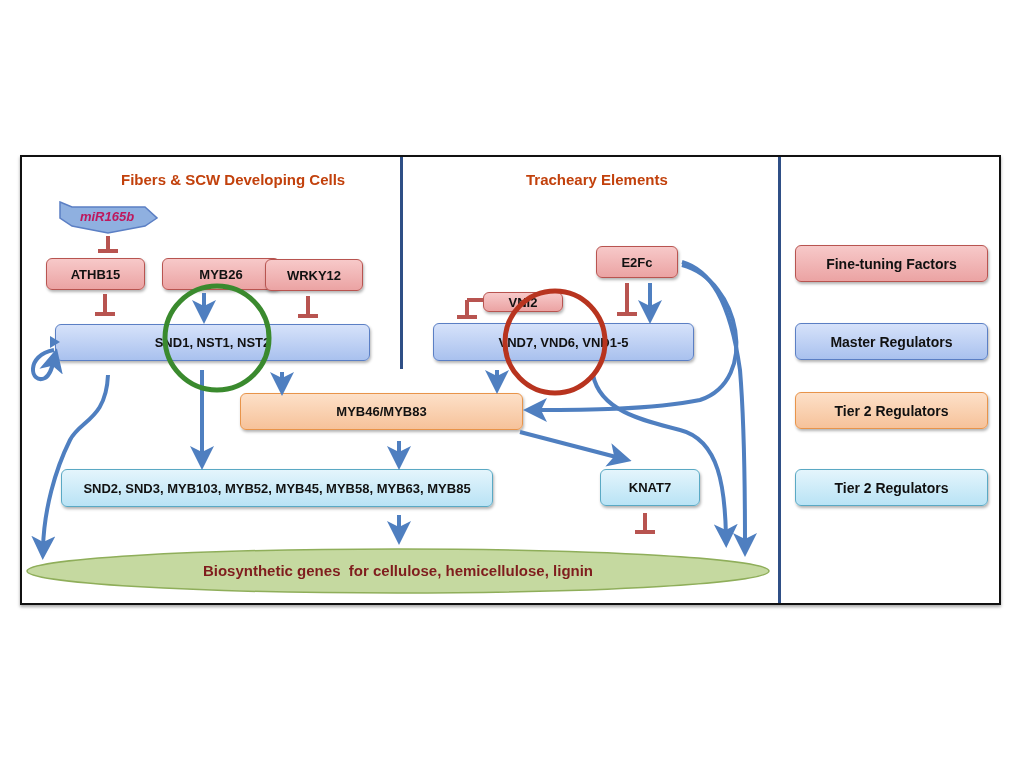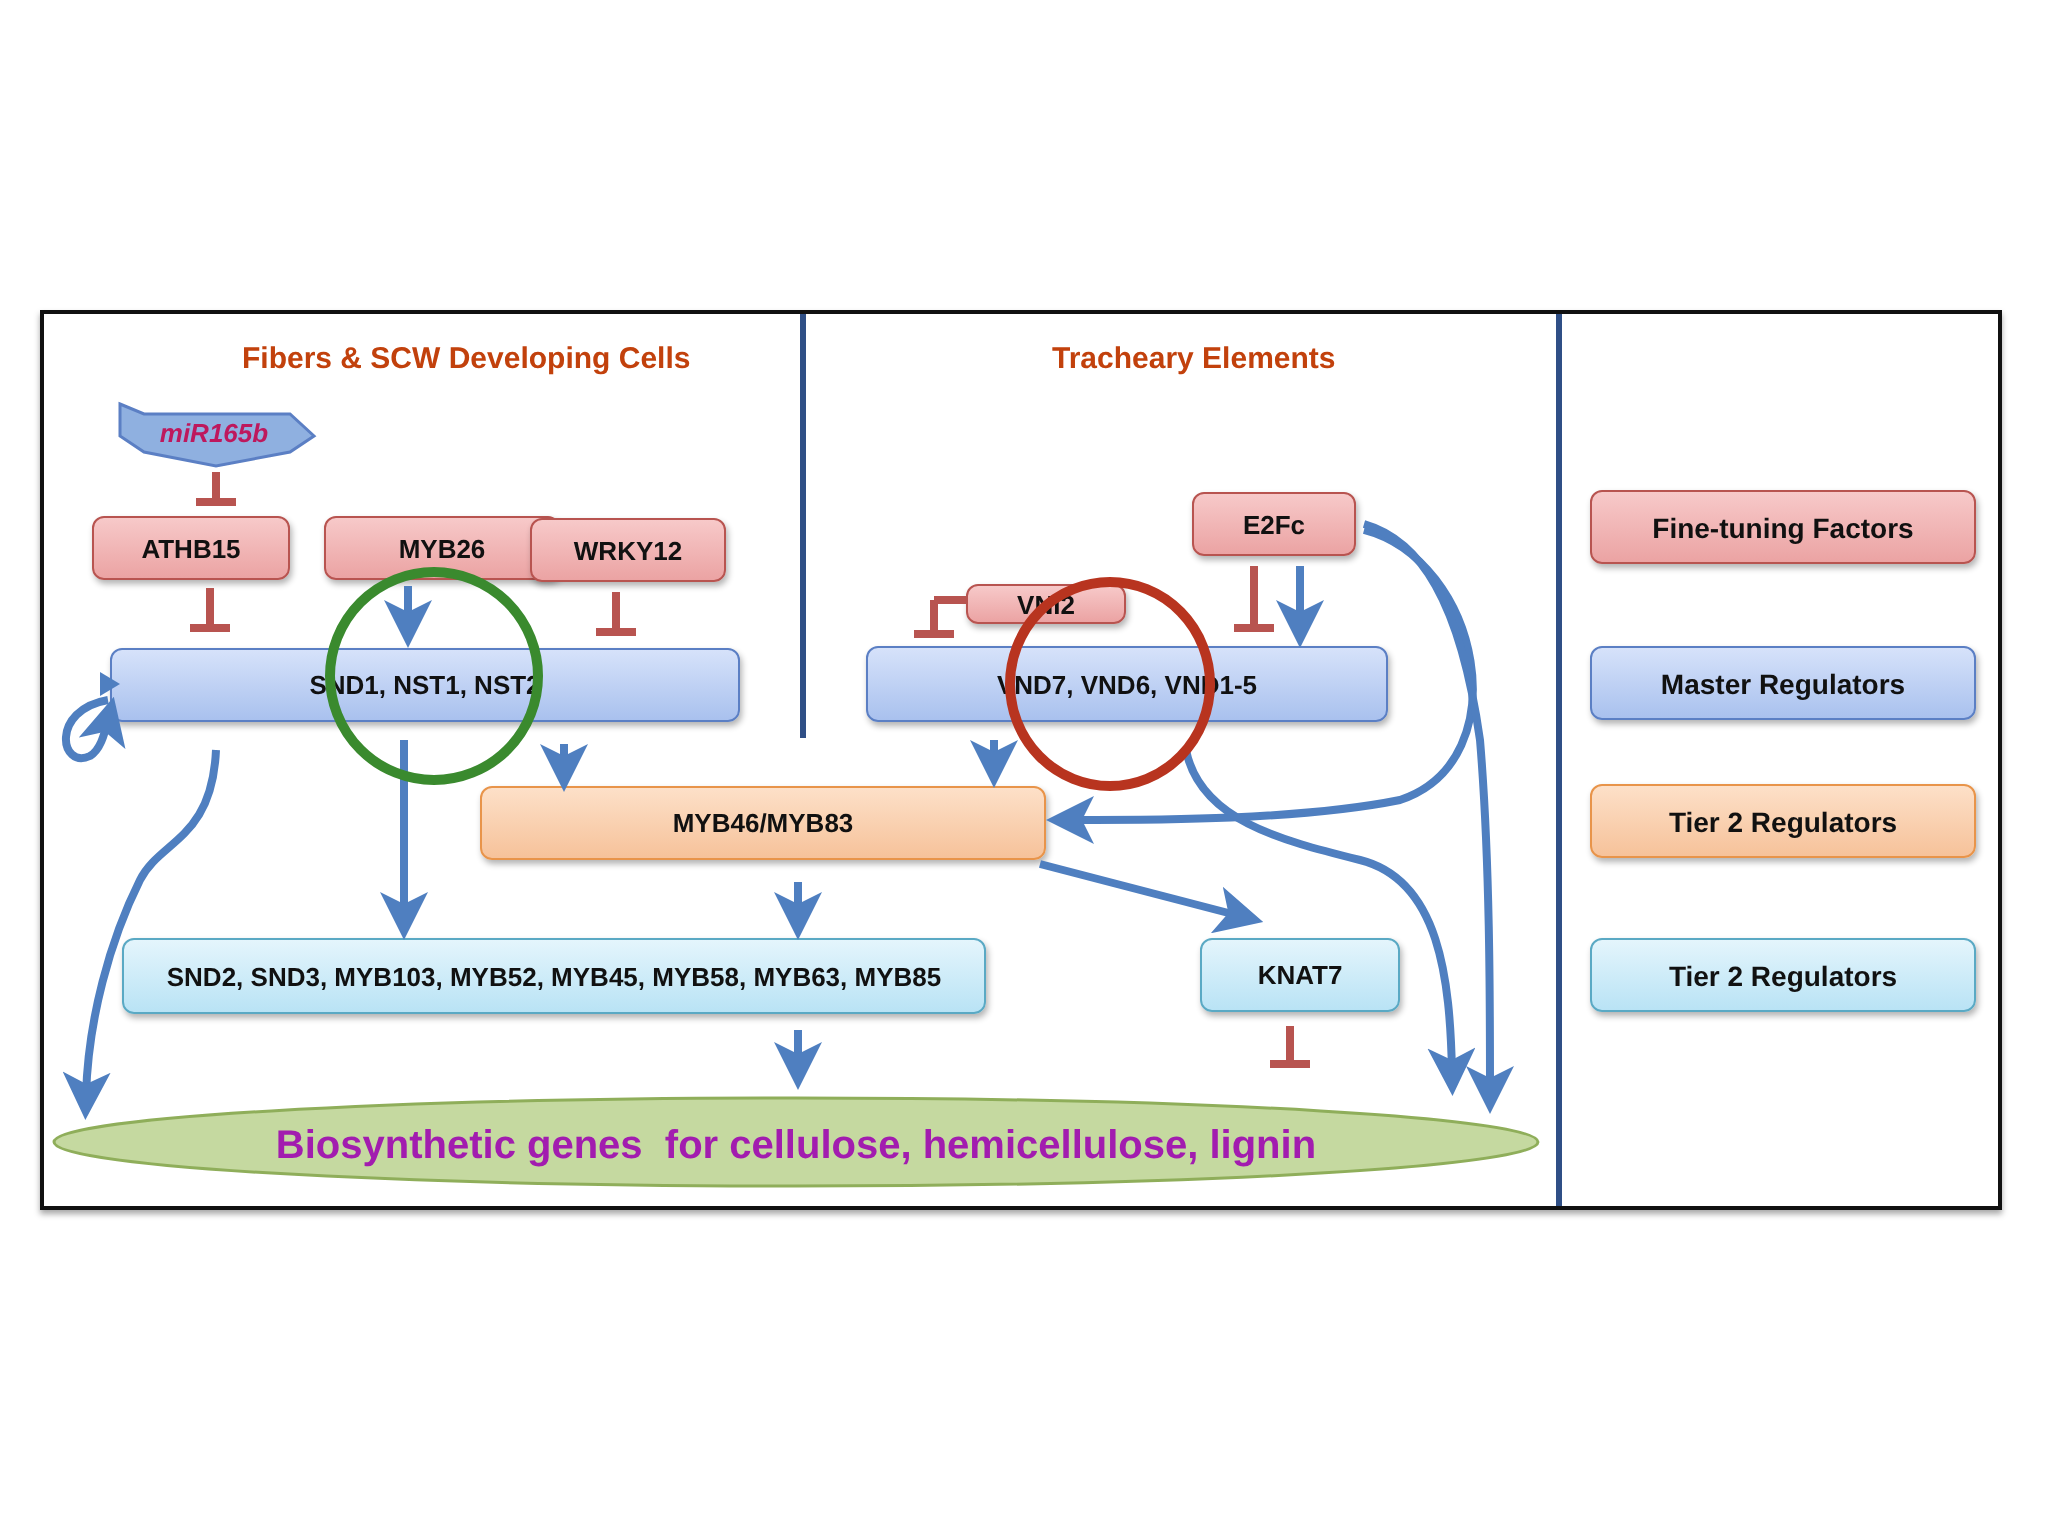--- a/index.html
+++ b/index.html
@@ -45,21 +45,21 @@
 <div class="node blue" style="left:433px; top:323px; width:261px; height:38px;">VND7, VND6, VND1-5</div>
 
 <div class="node orange" style="left:240px; top:393px; width:283px; height:37px;">MYB46/MYB83</div>
 
 <div class="node cyan" style="left:61px; top:469px; width:432px; height:38px;">SND2, SND3, MYB103, MYB52, MYB45, MYB58, MYB63, MYB85</div>
 <div class="node cyan" style="left:600px; top:469px; width:100px; height:37px;">KNAT7</div>
 
 <svg class="overlay" width="1024" height="768">
   <ellipse cx="398" cy="571" rx="371" ry="22" fill="#c5d9a0" stroke="#8fae5a" stroke-width="1.5"></ellipse>
 </svg>
-<div style="position:absolute; left:100px; top:562px; width:596px; text-align:center; font-weight:bold; font-size:20px; color:#a21caf; white-space:pre;">Biosynthetic genes  for cellulose, hemicellulose, lignin</div>
+<div style="position:absolute; left:100px; top:562px; width:596px; text-align:center; font-weight:bold; font-size:15px; color:#7f1d1d; white-space:pre;">Biosynthetic genes  for cellulose, hemicellulose, lignin</div>
 
 <div class="node red" style="left:795px; top:245px; width:193px; height:37px; font-size:14px;">Fine-tuning Factors</div>
 <div class="node blue" style="left:795px; top:323px; width:193px; height:37px; font-size:14px;">Master Regulators</div>
 <div class="node orange" style="left:795px; top:392px; width:193px; height:37px; font-size:14px;">Tier 2 Regulators</div>
 <div class="node cyan" style="left:795px; top:469px; width:193px; height:37px; font-size:14px;">Tier 2 Regulators</div>
 
 <svg class="overlay" width="1024" height="768">
   <defs>
     <marker id="ah" markerWidth="6" markerHeight="6" refX="3" refY="3" orient="auto" markerUnits="strokeWidth">
       <path d="M0,0 L6,3 L0,6 L1.5,3 z" fill="#4f7fc0"></path>

